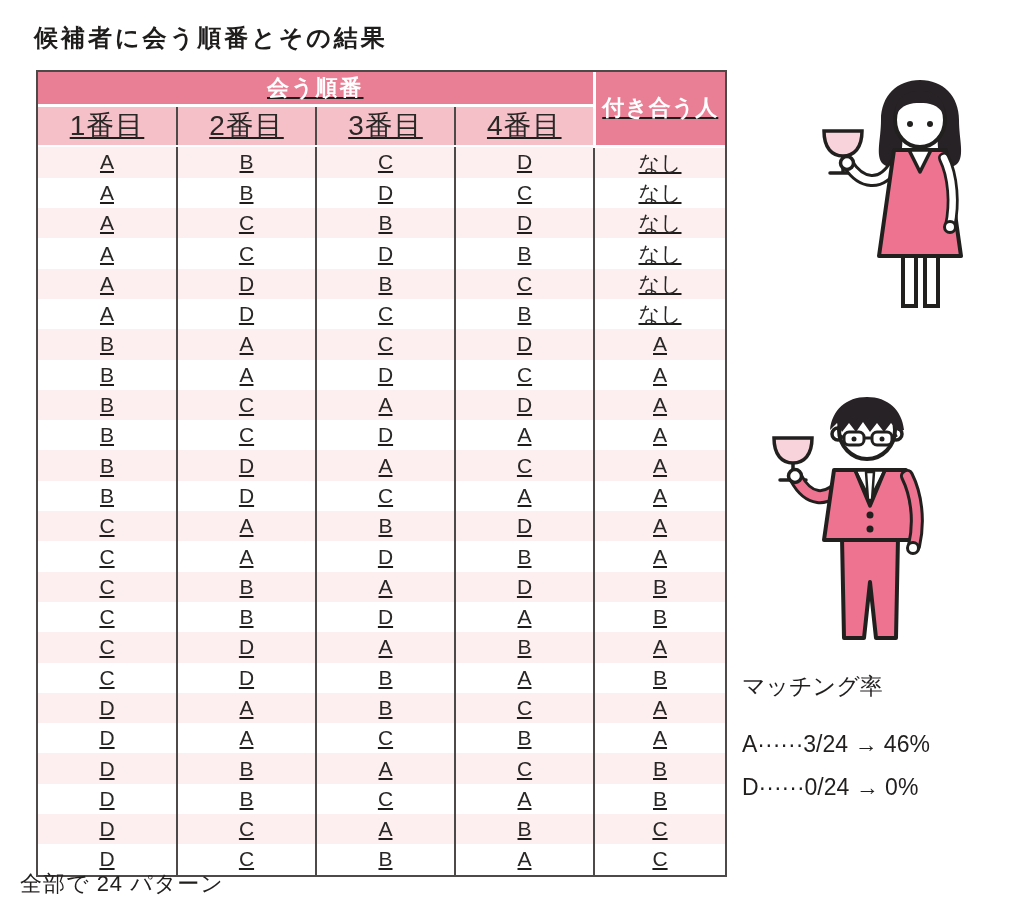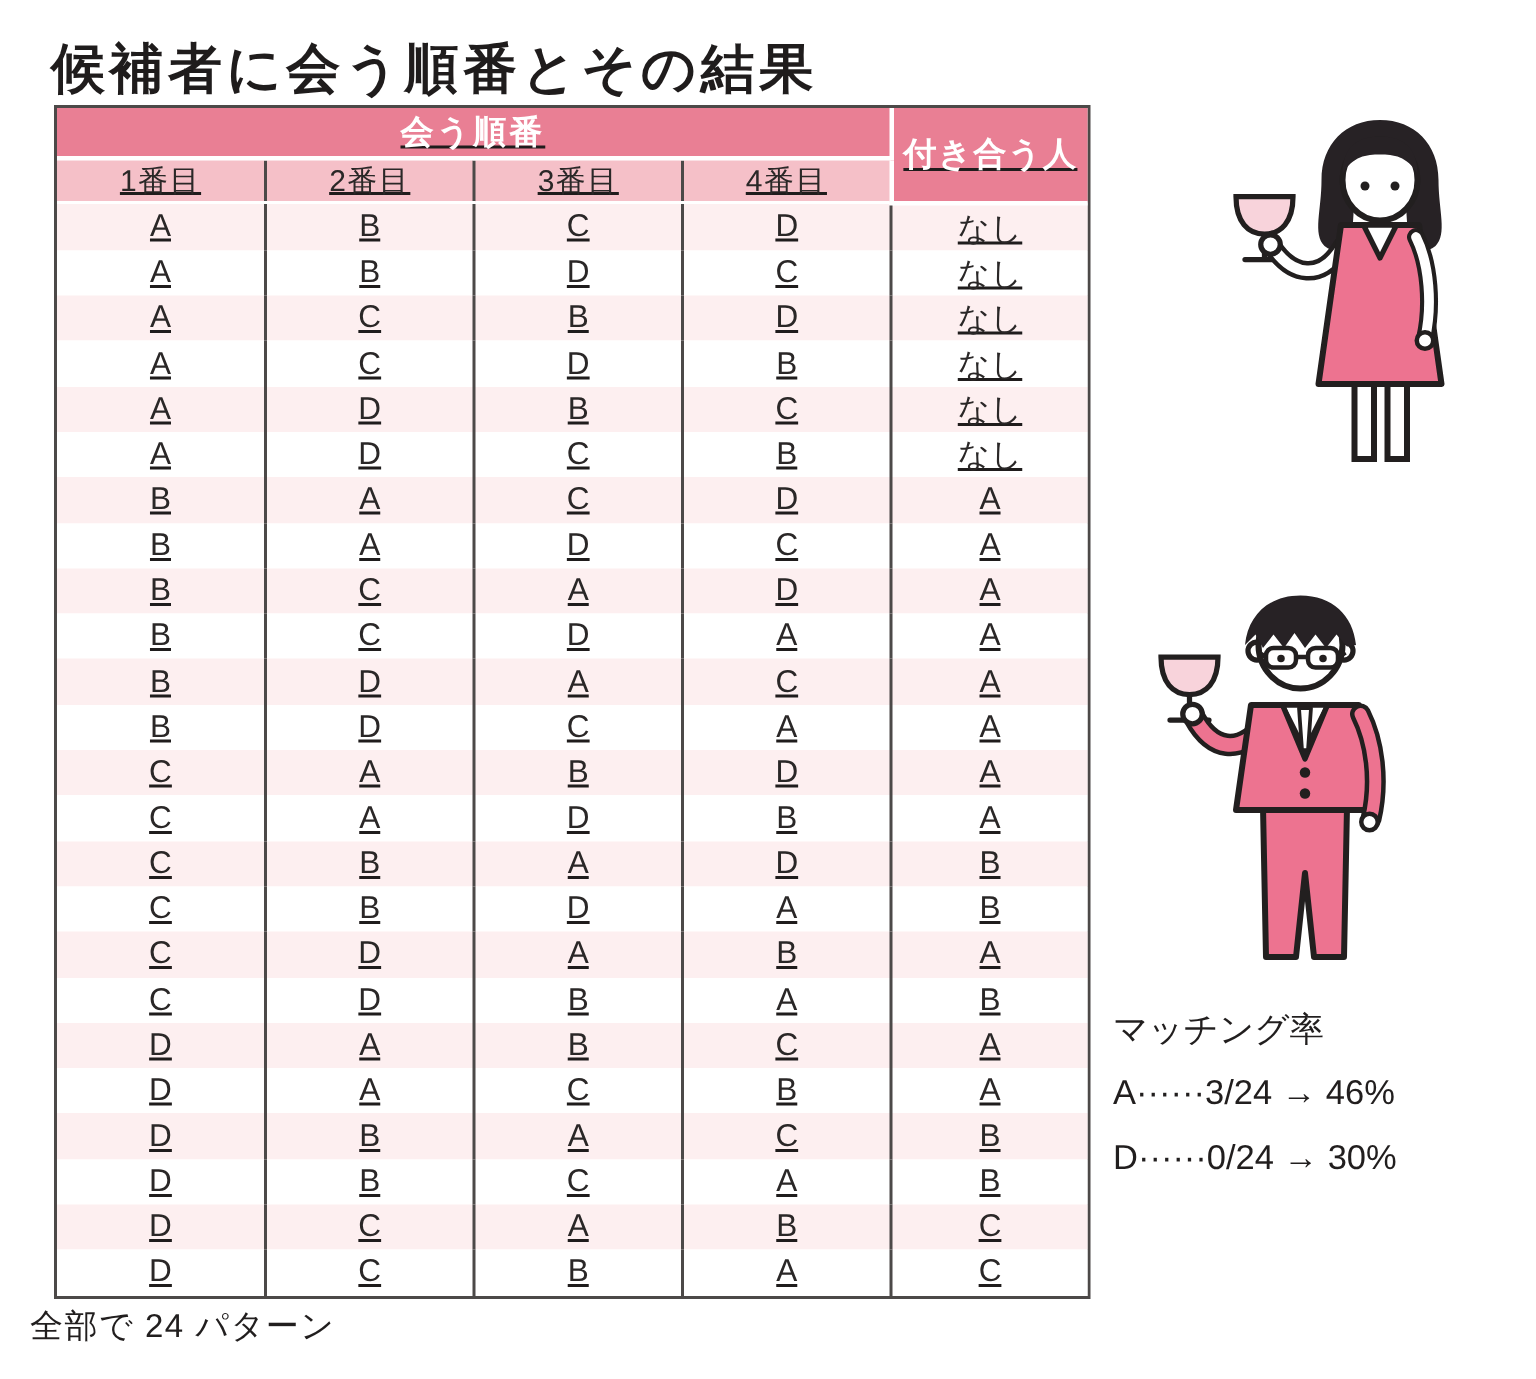--- a/index.html
+++ b/index.html
@@ -2,55 +2,55 @@
 <html><head>
 <meta charset="utf-8">
 <style>
   html,body { margin:0; padding:0; background:#ffffff; }
   .page {
     position:relative; width:1024px; height:919px; background:#ffffff;
     font-family:"Liberation Sans","DejaVu Sans",sans-serif; color:#1f1c1c; overflow:hidden;
   }
   .title {
     position:absolute; left:34px; top:22px; margin:0;
-    font-size:36px; font-weight:bold; letter-spacing:3px; color:#1f1c1c;
+    font-size:24px; font-weight:bold; letter-spacing:3px; color:#1f1c1c;
   }
   .table-wrap {
     position:absolute; left:36px; top:70px; width:687px;
     border:2px solid #4c4948; background:#fff;text-decoration:underline;
   }
   table { border-collapse:collapse; table-layout:fixed; width:687px; }
   th,td { padding:0; text-align:center; vertical-align:middle; }
   th.h1 {
     background:#e9descolor; 
   }
   th.h1 {
     background:#e97f94; color:#ffffff; font-size:22px; font-weight:bold;
     height:32px; letter-spacing:2px; border-bottom:3px solid #ffffff;
   }
   th.partner-h { border-left:3px solid #ffffff; letter-spacing:1px; }
   tr.sub th {
-    background:#f5c0c8; color:#2a2727; font-weight:normal; font-size:20px;
+    background:#f5c0c8; color:#2a2727; font-weight:normal; font-size:28px;
     height:27px; border-left:2px solid #4c4948; border-bottom:2px solid #ffffff;
     letter-spacing:1px;
   }
   tr.sub th:first-child { border-left:none; }
   tbody td {
     height:30.3px; font-size:21px; color:#2a2727;
     border-left:2px solid #4c4948; background:transparent;
   }
   tbody td:first-child { border-left:none; }
   tbody tr:nth-child(odd) { background:#fdeff0; }
   tbody tr:nth-child(even) { background:#ffffff; }
   .figure { position:absolute; }
   .match {
     position:absolute; left:742px; top:666px; width:282px;
     font-size:23px; color:#211e1e; font-weight:500;
   }
-  .match-title { margin-bottom:1px; line-height:40px; }
+  .match-title { margin-bottom:17px; line-height:40px; }
   .match-line { line-height:43px; white-space:nowrap; }
   .footer {
     position:absolute; left:20px; top:869px; font-size:22px; color:#211e1e; letter-spacing:1px;
   }
 </style>
 </head>
 <body>
 
 <div class="page">
 
@@ -314,19 +314,19 @@
 
     <path d="M149 88 C158 106 162 132 156 158" fill="none" stroke="#221f1f" stroke-width="14" stroke-linecap="round"></path>
     <path d="M149 88 C158 106 162 132 156 158" fill="none" stroke="#ed7390" stroke-width="8" stroke-linecap="round"></path>
     <circle cx="155" cy="160" r="5.5" fill="#ffffff" stroke="#221f1f" stroke-width="3"></circle>
   </svg>
 
   <div class="match">
     <div class="match-title">マッチング率</div>
     <div>
         <div class="match-line">A······3/24 → 46%</div>
-        <div class="match-line">D······0/24 → 30%</div>
+        <div class="match-line">D······0/24 → 0%</div>
       </div>
   </div>
 
   <div class="footer">全部で 24 パターン</div>
 
 </div>
 
 </body></html>

